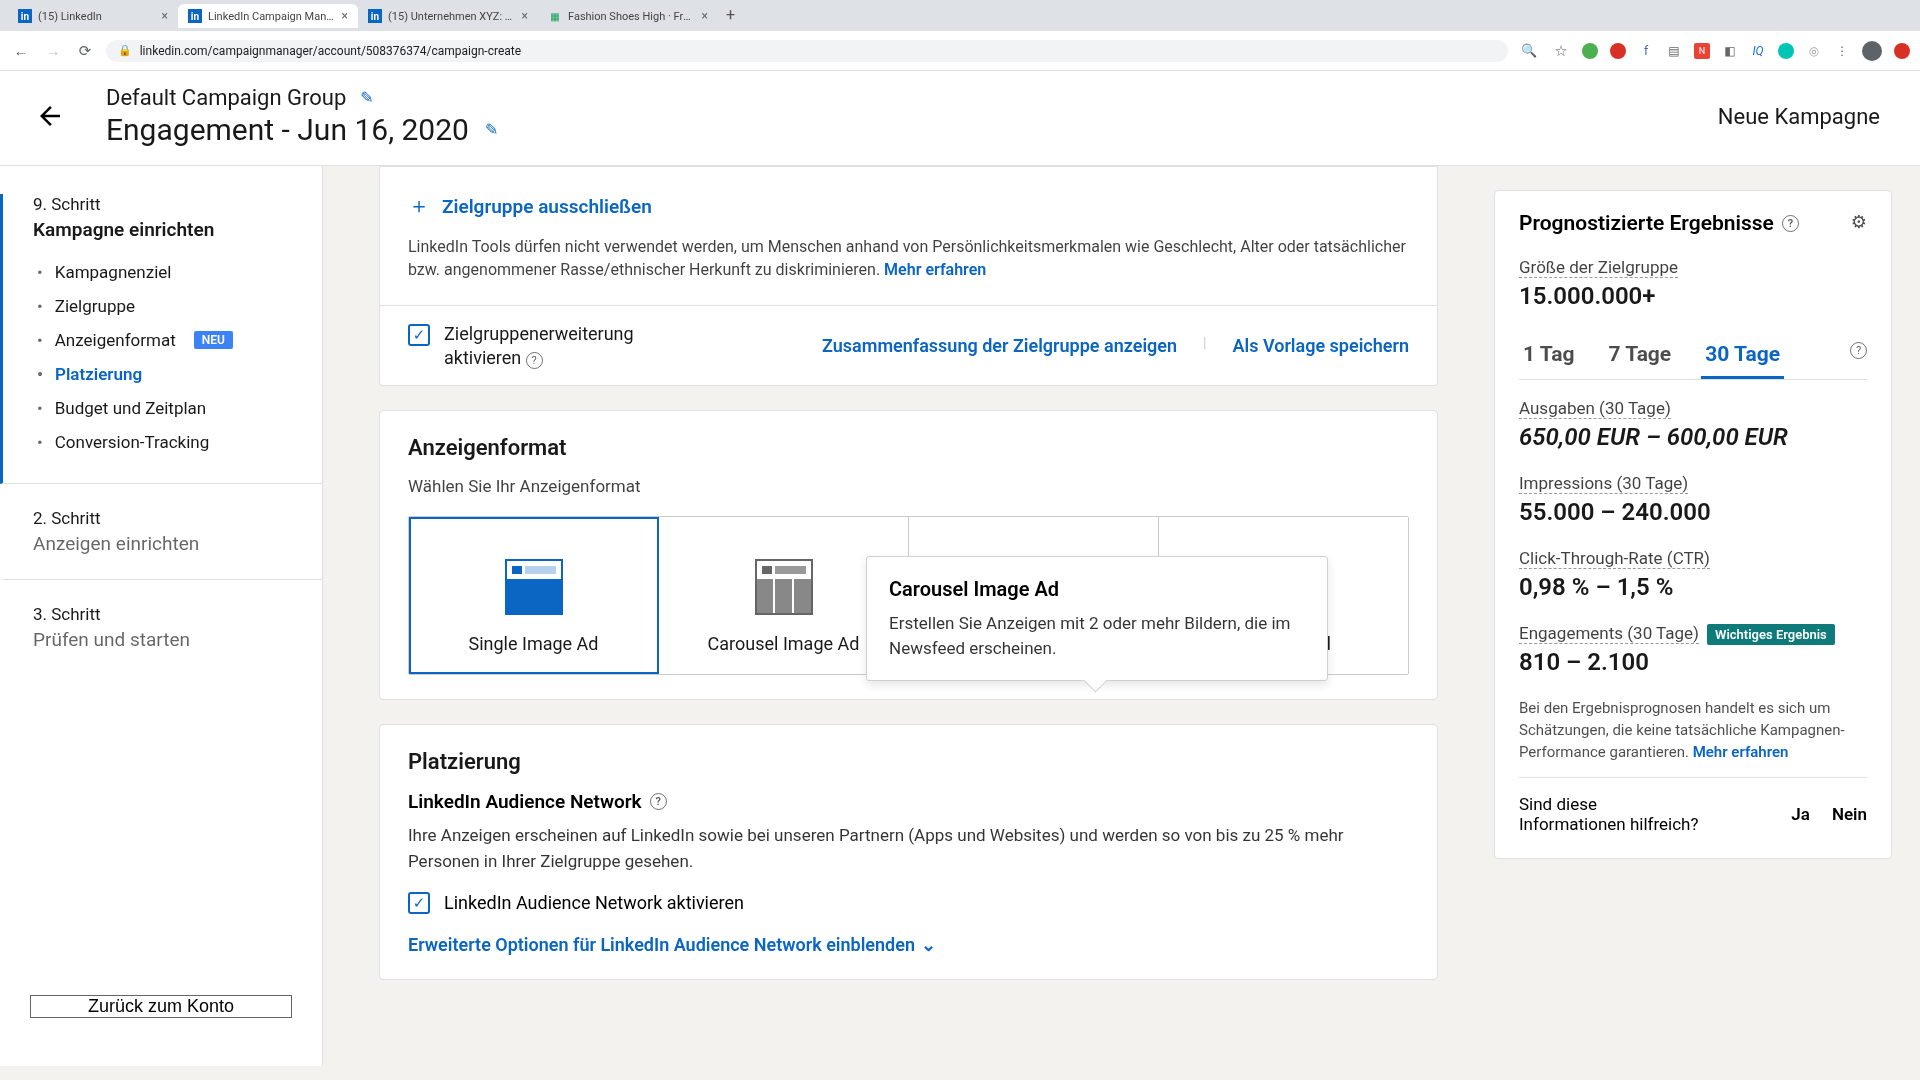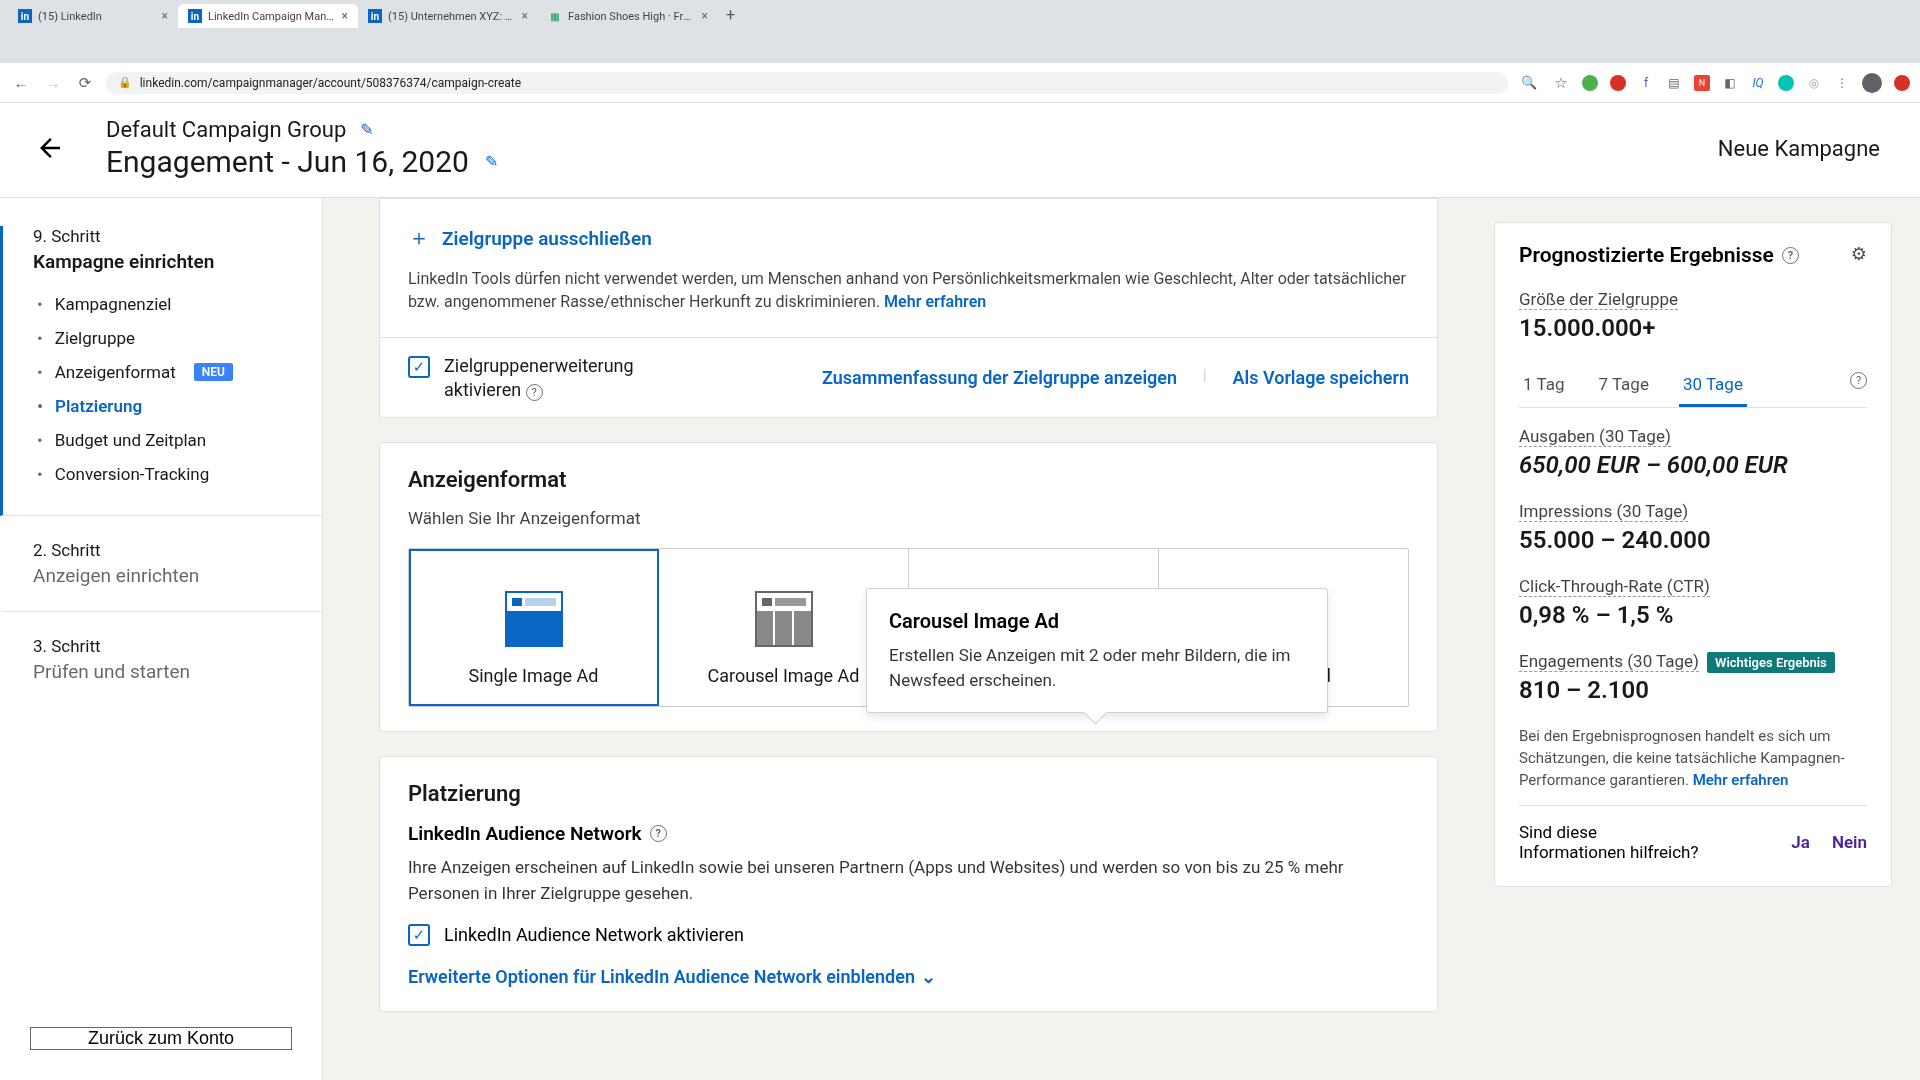--- a/index.html
+++ b/index.html
@@ -1,17 +1,17 @@
 <!DOCTYPE html>
 <html><head>
 <meta charset="utf-8">
 <style>
 * { margin: 0; padding: 0; box-sizing: border-box; }
 body { font-family: -apple-system, BlinkMacSystemFont, "Segoe UI", Roboto, Arial, sans-serif; font-size: 14px; color: #000; background: #f3f2ef; overflow: hidden; width: 1920px; height: 1080px; }
-.browser-chrome { background: #dee1e6; height: 63px; display: flex; flex-direction: column; }
+.browser-chrome { background: #dee1e6; height: 31px; display: flex; flex-direction: column; }
 .tab-strip { display: flex; height: 28px; align-items: flex-end; padding-left: 8px; gap: 0; }
 .tab { display: flex; align-items: center; gap: 6px; padding: 5px 10px; font-size: 11px; color: #444; border-radius: 6px 6px 0 0; max-width: 180px; min-width: 170px; position: relative; }
 .tab.active { background: #fff; }
 .tab-favicon { width: 14px; height: 14px; display: inline-flex; align-items: center; justify-content: center; font-size: 10px; }
 .tab-title { flex: 1; white-space: nowrap; overflow: hidden; text-overflow: ellipsis; }
 .tab-close { font-size: 12px; color: #666; cursor: pointer; }
 .new-tab { font-size: 16px; color: #555; padding: 4px 8px; cursor: pointer; }
 .url-bar-row { background: #fff; height: 40px; display: flex; align-items: center; padding: 0 10px; gap: 10px; border-bottom: 1px solid #ddd; }
 .nav-btn { width: 22px; height: 22px; display: flex; align-items: center; justify-content: center; color: #606367; cursor: pointer; font-size: 15px; }
 .url-bar { flex: 1; display: flex; align-items: center; background: #f1f3f4; border-radius: 14px; padding: 4px 12px; font-size: 12px; color: #202124; gap: 8px; }
@@ -72,29 +72,29 @@
 .adv-link { color: #0a66c2; font-size: 18px; font-weight: 600; cursor: pointer; display: flex; align-items: center; gap: 6px; }
 .results-panel { width: 426px; padding: 24px 28px 0 0; }
 .results-card { background: #fff; border: 1px solid #e0e0e0; border-radius: 4px; padding: 20px 24px; }
 .results-header { display: flex; justify-content: space-between; align-items: flex-start; margin-bottom: 22px; }
 .results-title { font-size: 21px; font-weight: 600; display: flex; align-items: center; gap: 8px; }
 .gear-icon { color: rgba(0,0,0,0.7); cursor: pointer; font-size: 18px; }
 .metric-label { font-size: 17px; color: rgba(0,0,0,0.75); border-bottom: 1px dashed rgba(0,0,0,0.4); display: inline-block; margin-bottom: 4px; }
 .metric-val { font-size: 24px; font-weight: 600; color: rgba(0,0,0,0.9); margin-bottom: 22px; }
 .metric-val.italic { font-style: italic; }
 .tabs-row { display: flex; gap: 26px; border-bottom: 1px solid #e0e0e0; margin-bottom: 18px; align-items: center; }
-.tab-btn { font-size: 17px; color: rgba(0,0,0,0.7); padding: 10px 4px; cursor: pointer; font-weight: 400; border-bottom: 3px solid transparent; }
+.tab-btn { font-size: 21px; color: rgba(0,0,0,0.7); padding: 10px 4px; cursor: pointer; font-weight: 700; border-bottom: 3px solid transparent; }
 .tab-btn.active { color: #0a66c2; border-bottom-color: #0a66c2; }
 .metric-row { margin-bottom: 18px; }
 .badge-important { background: #0e7a7a; color: #fff; font-size: 13px; font-weight: 600; padding: 3px 8px; border-radius: 2px; margin-left: 8px; }
 .disclaimer-small { font-size: 15px; color: rgba(0,0,0,0.7); line-height: 1.45; margin-top: 6px; }
 .disclaimer-small a { color: #0a66c2; font-weight: 600; text-decoration: none; }
 .helpful-row { display: flex; align-items: center; justify-content: space-between; padding: 16px 0 4px 0; font-size: 17px; border-top: 1px solid #e0e0e0; margin-top: 14px; }
 .helpful-btns { display: flex; gap: 22px; }
-.helpful-btn { color: #4c1d95; font-weight: 600; cursor: pointer; }
+.helpful-btn { color: #000000; font-weight: 600; cursor: pointer; }
 .fmt-single-top { position:absolute; top:5px; left:5px; right:5px; height:8px; display:flex; gap:3px; }
 .fmt-single-top span:first-child { width:10px; background:#0a66c2; }
 .fmt-single-top span:last-child { flex:1; background:#0a66c2; opacity:0.3; }
 .fmt-single-bot { position:absolute; top:18px; left:0; right:0; bottom:0; background:#0a66c2; }
 .fmt-car-top { position:absolute; top:5px; left:5px; right:5px; height:8px; display:flex; gap:3px; }
 .fmt-car-top span:first-child { width:10px; background:#666; }
 .fmt-car-top span:last-child { flex:1; background:#999; }
 .fmt-car-bot { position:absolute; top:18px; left:0; right:0; bottom:0; display:flex; gap:2px; }
 .fmt-car-bot span { flex:1; background:#888; }
 .fmt-vid-top { position:absolute; top:5px; left:5px; right:5px; height:8px; display:flex; gap:3px; }

